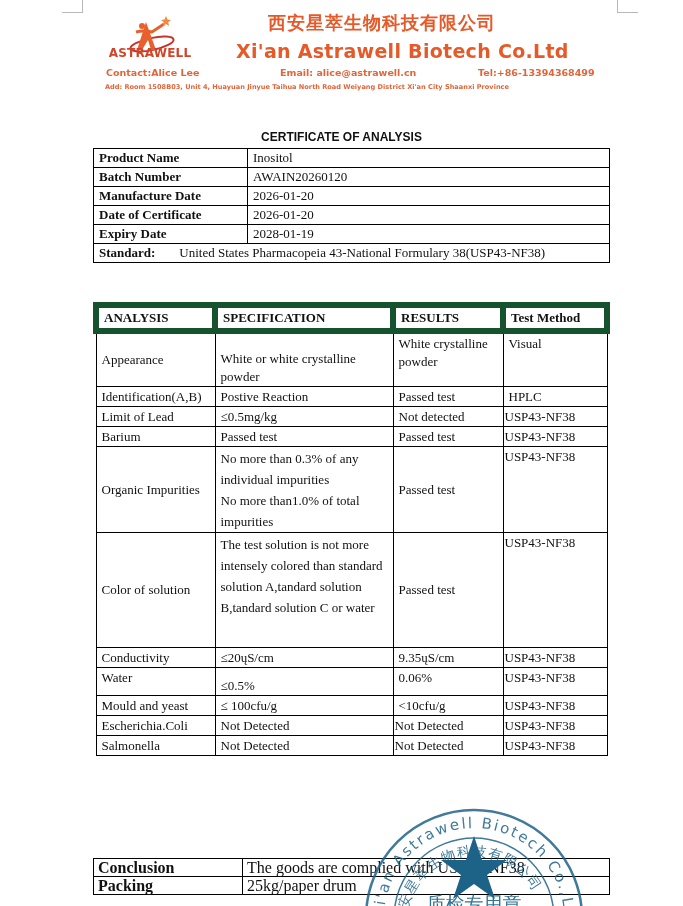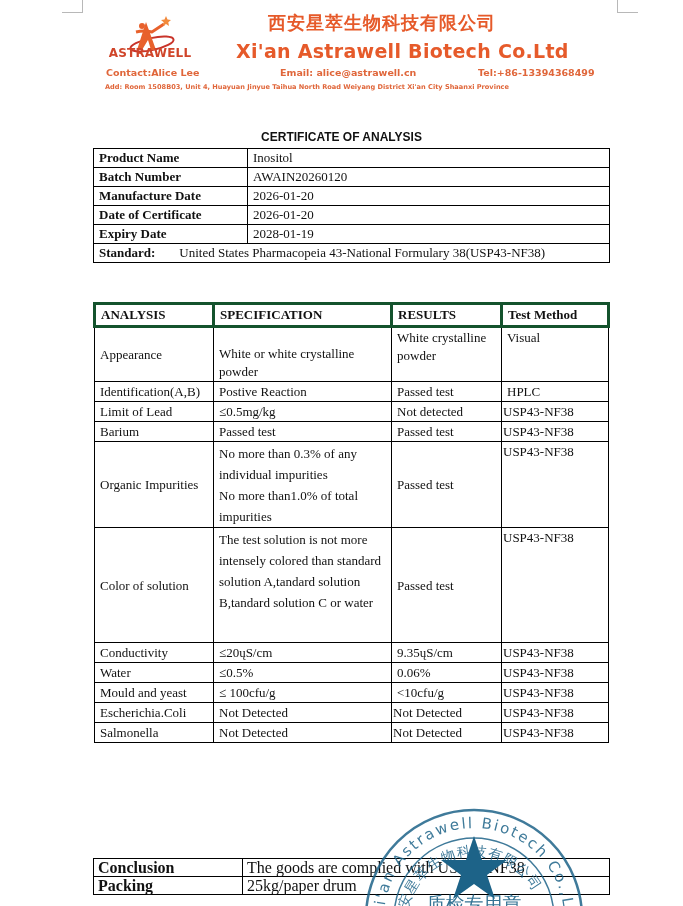--- a/index.html
+++ b/index.html
@@ -30,21 +30,21 @@
   .info-table td.lbl { width: 143px; font-weight: bold; }
   .info-table td.std { font-weight: normal; margin-top: 20px; }
   .info-table .std-lbl { font-weight: bold; margin-right: 24px; }
 
   .analysis-table { left: 93px; top: 302px; width: 517px; }
   .analysis-table td { padding-top: 1px; padding-bottom: 0; }
   .analysis-table td.c1 { width: 108px; }
   .analysis-table td.c2 { width: 167px; }
   .analysis-table td.c3 { width: 99px; }
   .analysis-table td.c4 { }
-  .analysis-table th { border: 3px solid #14532d; padding: 1px 5px; font-size: 13px; text-align: left; font-weight: bold; line-height: 18px; }
+  .analysis-table th { border: 6px solid #14532d; padding: 1px 5px; font-size: 13px; text-align: left; font-weight: bold; line-height: 18px; }
   .analysis-table td.mid { vertical-align: middle; }
   .analysis-table .tight { padding-left: 1px; }
   .spec-line { display: block; line-height: 21px; }
 
   .concl-table { left: 93px; top: 858px; width: 517px; }
   .concl-table td { font-size: 16px; height: 17px; line-height: 17px; padding: 0 4px; }
   .concl-table td.lbl { width: 140px; font-weight: bold; }
 
   .stamp { position: absolute; left: 362px; top: 806px; width: 224px; height: 224px; pointer-events: none; }
 </style>
@@ -166,21 +166,21 @@
         <td class="c1">Conductivity</td>
         <td class="c2">
           <span class="" style="display: block;">≤20ųS/cm</span>
         </td>
         <td class="c3">9.35ųS/cm</td>
         <td class="c4 tight">USP43-NF38</td>
       </tr>
       <tr style="height: 20px;">
         <td class="c1">Water</td>
         <td class="c2">
-          <span class="" style="display: block;">≤0.5%</span>
+          <span class="" style="display: block; margin-top: 8px;">≤0.5%</span>
         </td>
         <td class="c3">0.06%</td>
         <td class="c4 tight">USP43-NF38</td>
       </tr>
       <tr style="height: 20px;">
         <td class="c1">Mould and yeast</td>
         <td class="c2">
           <span class="" style="display: block;">≤ 100cfu/g</span>
         </td>
         <td class="c3">&lt;10cfu/g</td>

